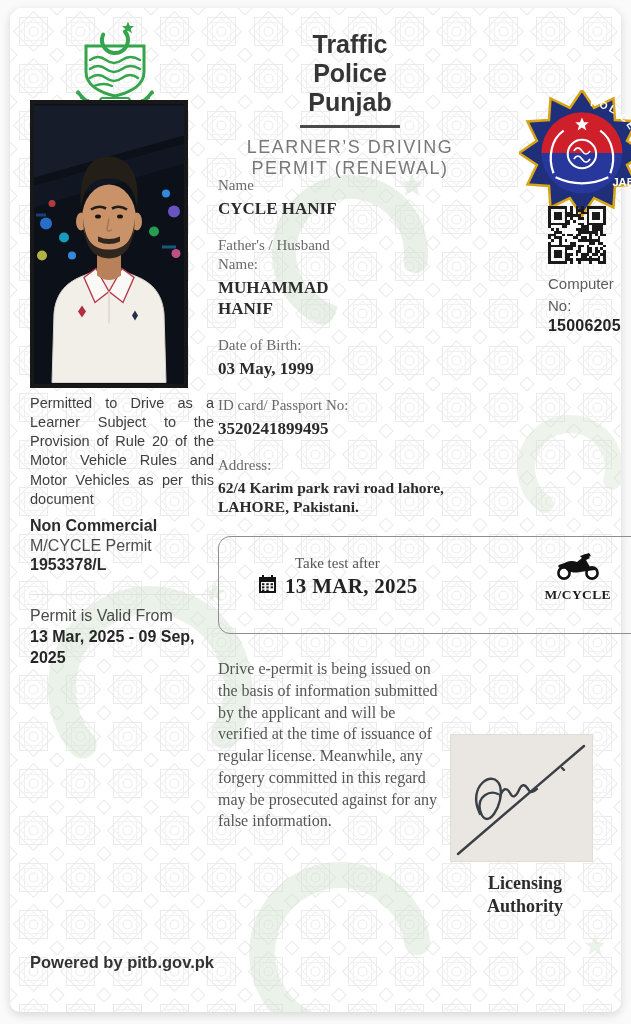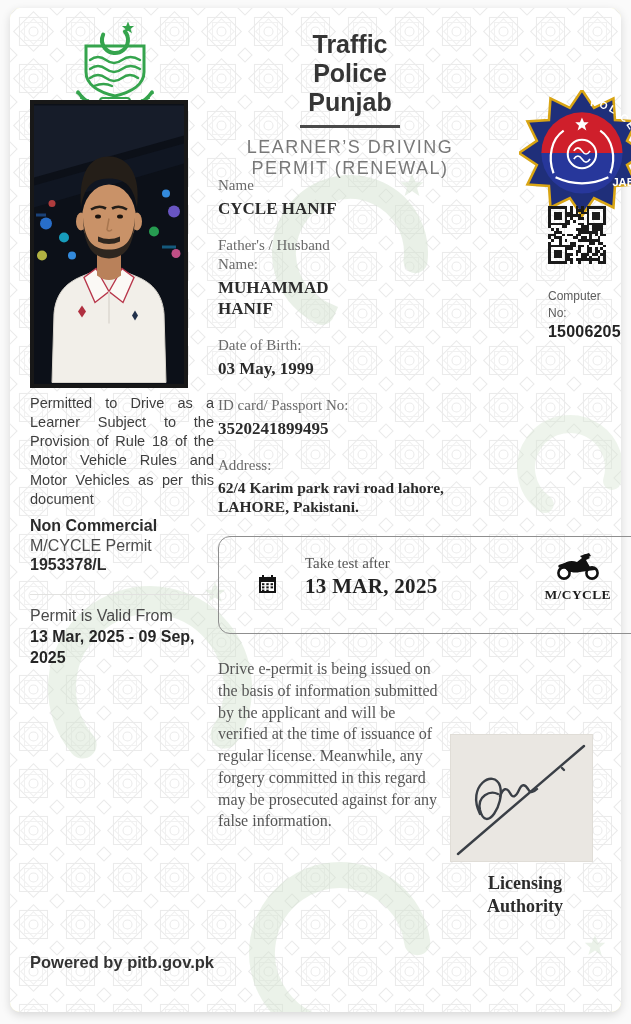--- a/index.html
+++ b/index.html
@@ -43,36 +43,36 @@
   .f-value { font-size:17px; line-height:1.24; font-weight:bold; color:#2b2b2b; }
   .field.narrow .f-label { max-width:152px; }
   .field.narrow .f-value { max-width:148px; }
   .field.wide .f-value { font-size:15.5px; max-width:290px; }
 
   .test-box { margin-top:20px; width:436px; height:98px; border:1.5px solid #8f8f8f;
     border-radius:12px; display:flex; align-items:center; justify-content:space-between;
     padding:0 42px 16px 38px; }
   .tb-left { text-align:center; }
   .tb-label { font-size:15px; color:#555; margin-bottom:2px; }
-  .tb-date-row { display:flex; align-items:center; gap:27px; }
+  .tb-date-row { display:flex; align-items:center; gap:7px; }
   .tb-date { font-size:21px; font-weight:bold; color:#222; letter-spacing:.3px; }
   .tb-right { text-align:center; }
   .tb-vehicle { font-size:13.5px; font-weight:bold; color:#1d1d1d; letter-spacing:.4px; margin-top:2px; }
 
   .disc-row { margin-top:24px; display:flex; }
   .disclaimer { width:228px; font-size:16px; line-height:1.36; color:#555; }
   .sig-col { width:150px; margin-left:4px; margin-top:76px; text-align:center; }
   .sig-box { width:143px; height:128px; background:#eae7e2; box-shadow:0 0 0 1px #e0ddd7 inset; }
   .sig-label { margin:10px auto 0 auto; width:104px; font-size:18px; line-height:1.25;
     font-weight:bold; color:#2b2b2b; }
 
   
   .qr-block { position:absolute; left:538px; top:198px; width:80px; }
   .qr-block svg { display:block; }
-  .qr-label { margin-top:24px; font-size:12px; line-height:1.45; color:#5c5c5c; max-width:72px; }
+  .qr-label { margin-top:9px; font-size:15px; line-height:1.45; color:#5c5c5c; max-width:72px; }
   .qr-value { font-size:16px; font-weight:bold; color:#232323; letter-spacing:.2px; }
 
   .footer { position:absolute; left:20px; top:945px; font-size:16.5px; font-weight:bold; color:#333; }
 </style>
 </head>
 <body>
 
 <div class="page">
   <div class="card">
 
@@ -190,21 +190,21 @@
           <path d="M78,103 Q85,99 93,104" stroke="#241e18" stroke-width="2.6" fill="none"></path>
           <ellipse cx="64" cy="111" rx="3" ry="2.1" fill="#1d140e"></ellipse>
           <ellipse cx="86" cy="111" rx="3" ry="2.1" fill="#1d140e"></ellipse>
           <path d="M75,113 L73,124 Q75,127 78,124" stroke="#a8764f" stroke-width="1.5" fill="none"></path>
           <path d="M49,112 C50,141 58,152 75,153 C92,152 100,141 101,112 C99,137 90,144 75,144 C60,144 51,137 49,112 Z" fill="#2e261f"></path>
           <path d="M64,131 Q75,136 86,131 L86,136 Q75,141 64,136 Z" fill="#2e261f"></path>
         </g>
       </svg>
     </div>
 
-    <div class="permission-note">Permitted to Drive as a Learner Subject to the Provision of Rule 18 of the Motor Vehicle Rules and Motor Vehicles as per this document</div>
+    <div class="permission-note">Permitted to Drive as a Learner Subject to the Provision of Rule 20 of the Motor Vehicle Rules and Motor Vehicles as per this document</div>
 
     <div class="category">
       <div class="c-title">Non Commercial</div>
       <div class="c-sub">M/CYCLE Permit</div>
       <div class="c-num">1953378/L</div>
     </div>
 
     <div class="left-divider"></div>
 
     <div class="validity">

